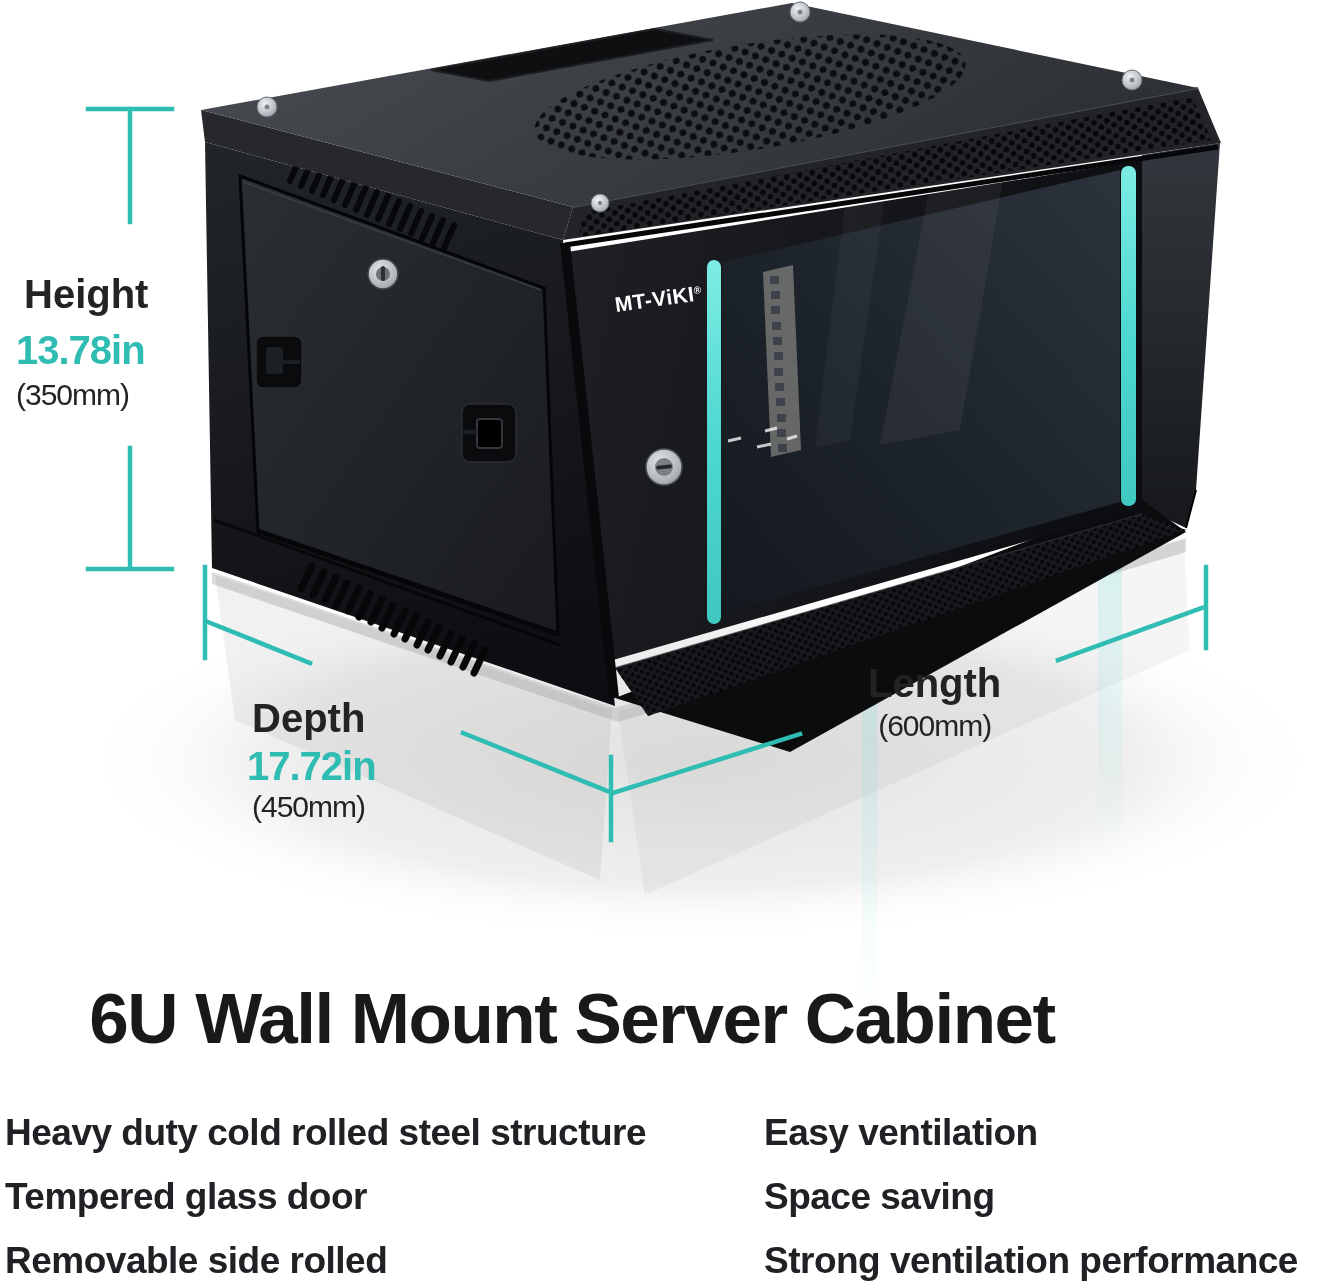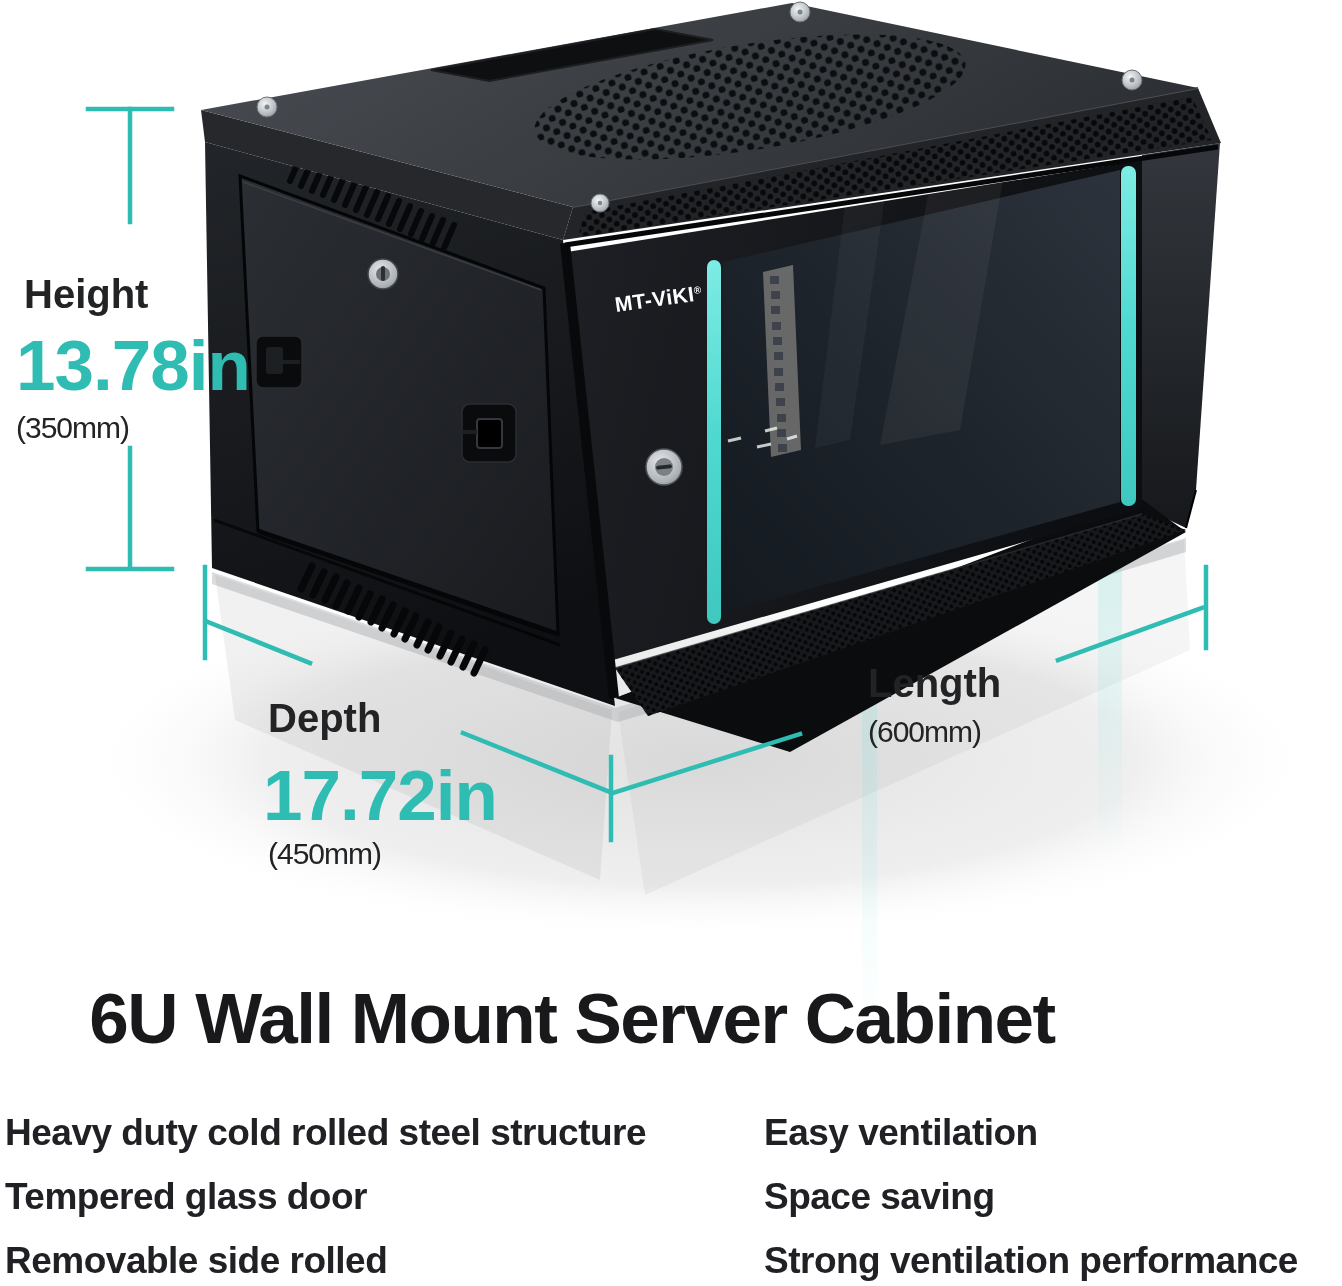--- a/index.html
+++ b/index.html
@@ -3,21 +3,21 @@
 <meta charset="utf-8">
 <style>
   html,body{margin:0;padding:0;background:#ffffff;}
   .stage{
     position:relative;width:1342px;height:1286px;background:#ffffff;overflow:hidden;
     font-family:"Liberation Sans", sans-serif;color:#1e1e20;
   }
   .stage svg{position:absolute;left:0;top:0;}
   .ann{position:absolute;line-height:1.05;white-space:nowrap;}
   .ann .lbl{font-size:40px;font-weight:600;color:#222325;}
-  .ann .inch{font-size:71px;font-weight:700;color:#2fbcb2;letter-spacing:-1px;}
+  .ann .inch{font-size:40px;font-weight:700;color:#2fbcb2;letter-spacing:-1px;}
   .ann .mm{font-size:30px;font-weight:500;color:#222325;letter-spacing:-1px;}
   .title{
     position:absolute;left:0;top:978px;width:1144px;text-align:center;
     font-size:71px;font-weight:700;letter-spacing:-1.5px;color:#19191b;
   }
   .feat{position:absolute;font-size:37px;font-weight:600;letter-spacing:-0.5px;color:#202124;}
   .fl{left:5px;}
   .fr{left:764px;}
   .r1{top:1112px;} .r2{top:1176px;} .r3{top:1240px;}
 </style>
@@ -286,29 +286,29 @@
       </g>
     </g>
   </svg>
 
   <div class="ann" style="left:24px;top:250px;margin-top:23px;">
     <div class="lbl">Height</div>
     <div class="inch" style="margin-left:-8px;margin-top:14px;">13.78in</div>
     <div class="mm" style="margin-left:-8px;margin-top:8px;">(350mm)</div>
   </div>
 
-  <div class="ann" style="left:268px;top:697px;">
+  <div class="ann" style="left:252px;top:697px;">
     <div class="lbl">Depth</div>
-    <div class="inch" style="margin-left:-5px;margin-top:20px;">17.72in</div>
+    <div class="inch" style="margin-left:-5px;margin-top:6px;">17.72in</div>
     <div class="mm" style="margin-top:4px;">(450mm)</div>
   </div>
 
   <div class="ann" style="left:868px;top:662px;">
     <div class="lbl">Length</div>
-    <div class="mm" style="margin-top:12px;">(600mm)</div>
+    <div class="mm" style="margin-top:6px;text-align:center;">(600mm)</div>
   </div>
 
   <div class="title">6U Wall Mount Server Cabinet</div>
 
   <div class="feat fl r1">Heavy duty cold rolled steel structure</div>
   <div class="feat fl r2">Tempered glass door</div>
   <div class="feat fl r3">Removable side rolled</div>
 
   <div class="feat fr r1">Easy ventilation</div>
   <div class="feat fr r2">Space saving</div>

